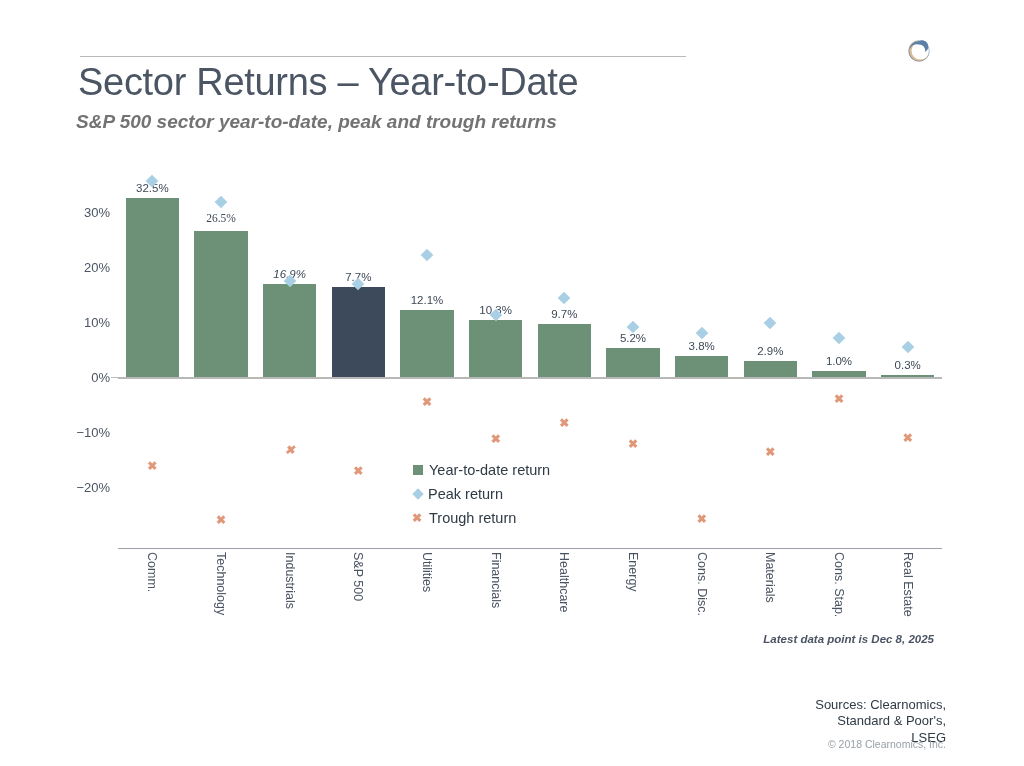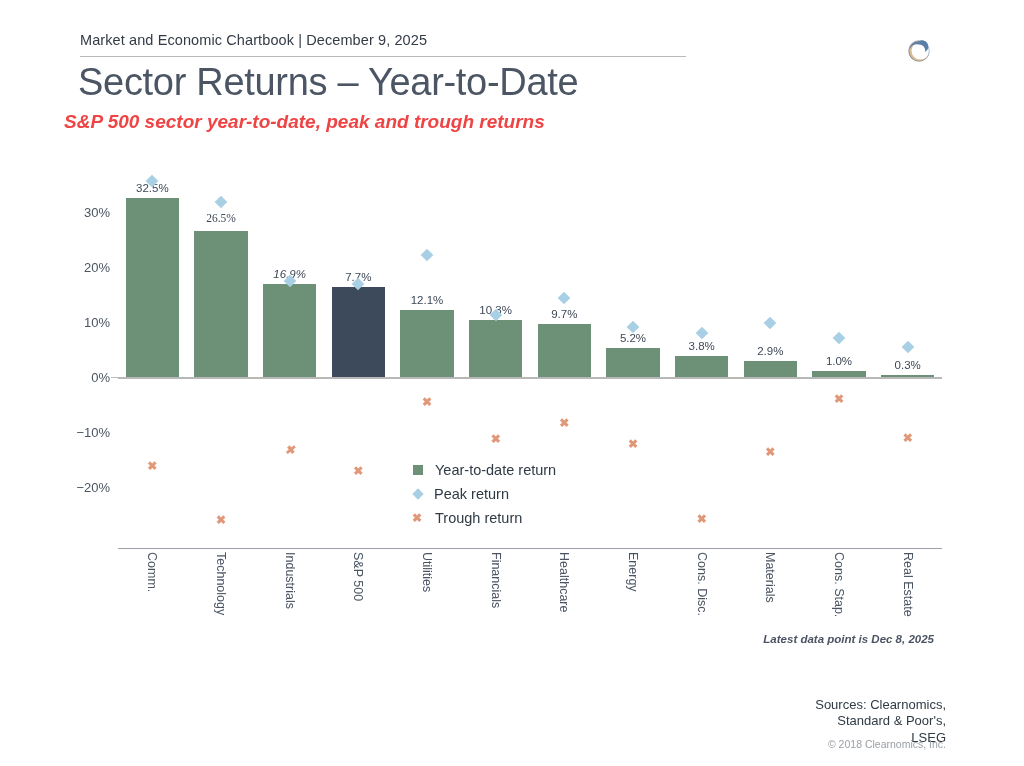--- a/index.html
+++ b/index.html
@@ -44,26 +44,26 @@
     left: 78px;
     top: 61px;
     font-size: 38px;
     font-weight: 400;
     color: #4b5563;
     letter-spacing: -0.3px;
     white-space: nowrap;
   }
   .subtitle {
     position: absolute;
-    left: 64px;
+    left: 76px;
     top: 111px;
     font-size: 19px;
     font-style: italic;
     font-weight: 600;
-    color: #ef4444;
+    color: #737373;
     white-space: nowrap;
   }
 
   
   .logo {
     position: absolute;
     right: 92px;
     top: 38px;
     display: flex;
     align-items: center;
@@ -193,21 +193,21 @@
   
   .legend {
     position: absolute;
     left: 411px;
     top: 458px;
   }
   .legend-row {
     display: flex;
     align-items: center;
     height: 24px;
-    gap: 12px;
+    gap: 6px;
   }
   .legend-text {
     font-size: 14.5px;
     color: #2f3a45;
     white-space: nowrap;
   }
   .sw-square {
     width: 10px;
     height: 10px;
     background: #6d9176;
@@ -270,21 +270,20 @@
     background: #ffffff;
   }
 </style>
 </head>
 <body>
 
 <div class="slide">
 
   <div class="left-strip"></div>
 
-  <div class="header-line">Market and Economic Chartbook | December 9, 2025</div>
   <div class="header-rule"></div>
   <div class="title">Sector Returns – Year-to-Date</div>
   <div class="subtitle">S&amp;P 500 sector year-to-date, peak and trough returns</div>
 
   <div class="logo">
     <svg width="26" height="26" viewBox="0 0 26 26">
       <path d="M13 2.5 A10.5 10.5 0 1 0 23.5 13 A9 9 0 0 1 5.5 12.2 A7.5 7.5 0 0 1 13 4.8 Z" fill="#d8b68a" opacity="0.95"></path>
       <path d="M13 3.2 A9.8 9.8 0 0 0 3.2 13 A9.8 9.8 0 0 0 9 21.9 A8 8 0 0 1 13 6.4 A6.4 6.4 0 0 1 19.2 14 A5 5 0 0 0 13 3.2 Z" fill="#5b7fa6"></path>
       <circle cx="13" cy="13" r="10.3" fill="none" stroke="#5b7fa6" stroke-width="0.9" opacity="0.55"></circle>
     </svg>

